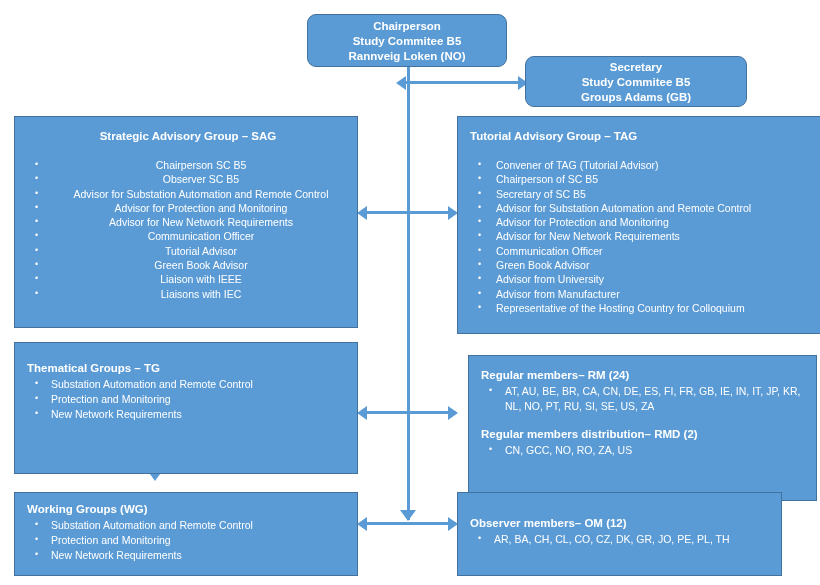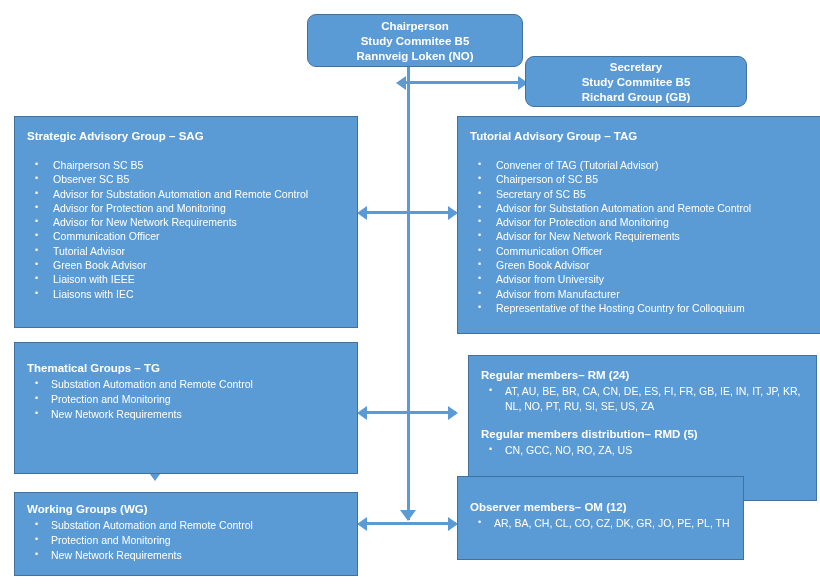--- a/index.html
+++ b/index.html
@@ -132,37 +132,37 @@
   <div class="arrow-left" style="left:357px; top:406px;"></div>
   <div class="arrow-right" style="left:448px; top:406px;"></div>
 
   <div class="hline" style="left:366px; top:522px; width:90px;"></div>
   <div class="arrow-left" style="left:357px; top:517px;"></div>
   <div class="arrow-right" style="left:448px; top:517px;"></div>
 
   <div class="vline" style="left:153px; top:464px; height:10px;"></div>
   <div class="arrow-down" style="left:147px; top:470px;"></div>
 
-  <div class="box rounded" style="left:307px; top:14px; width:216px; height:53px;">
+  <div class="box rounded" style="left:307px; top:14px; width:200px; height:53px;">
     <div class="title-lines">
       <div>Chairperson</div>
       <div>Study Commitee B5</div>
       <div>Rannveig Loken (NO)</div>
     </div>
   </div>
 
   <div class="box rounded" style="left:525px; top:56px; width:222px; height:51px;">
     <div class="title-lines">
       <div>Secretary</div>
       <div>Study Commitee B5</div>
-      <div>Richard Group (GB)</div>
-    </div>
-  </div>
-
-  <div class="box" style="left:14px; top:116px; width:344px; height:212px;">
+      <div>Groups Adams (GB)</div>
+    </div>
+  </div>
+
+  <div class="box" style="left:14px; top:116px; width:344px; height:212px;text-align:center;">
     <div class="inner" style="top:12px;">
       <div class="box-title">Strategic Advisory Group – SAG</div>
       <ul class="bullets" style="margin-top:15px;">
         <li>Chairperson SC B5</li>
         <li>Observer SC B5</li>
         <li>Advisor for Substation Automation and Remote Control</li>
         <li>Advisor for Protection and Monitoring</li>
         <li>Advisor for New Network Requirements</li>
         <li>Communication Officer</li>
         <li>Tutorial Advisor</li>
@@ -202,39 +202,39 @@
       </ul>
     </div>
   </div>
 
   <div class="box" style="left:468px; top:355px; width:349px; height:146px;">
     <div class="inner" style="top:12px; left:12px; right:10px;">
       <div class="box-title">Regular members– RM (24)</div>
       <ul class="bullets tight" style="margin-top:2px;">
         <li>AT, AU, BE, BR, CA, CN, DE, ES, FI, FR, GB, IE, IN, IT, JP, KR, NL, NO, PT, RU, SI, SE, US, ZA</li>
       </ul>
-      <div class="box-title" style="margin-top:13px;">Regular members distribution– RMD (5)</div>
+      <div class="box-title" style="margin-top:13px;">Regular members distribution– RMD (2)</div>
       <ul class="bullets tight" style="margin-top:2px;">
         <li>CN, GCC, NO, RO, ZA, US</li>
       </ul>
     </div>
   </div>
 
   <div class="box" style="left:14px; top:492px; width:344px; height:84px;">
     <div class="inner" style="top:9px;">
       <div class="box-title">Working Groups (WG)</div>
       <ul class="bullets tight" style="margin-top:2px;">
         <li>Substation Automation and Remote Control</li>
         <li>Protection and Monitoring</li>
         <li>New Network Requirements</li>
       </ul>
     </div>
   </div>
 
-  <div class="box" style="left:457px; top:476px; width:287px; height:84px;">
+  <div class="box" style="left:457px; top:492px; width:325px; height:84px;">
     <div class="inner" style="top:23px; left:12px; right:10px;">
       <div class="box-title">Observer members– OM (12)</div>
       <ul class="bullets tight" style="margin-top:2px;">
         <li>AR, BA, CH, CL, CO, CZ, DK, GR, JO, PE, PL, TH</li>
       </ul>
     </div>
   </div>
 
 </div>
 

